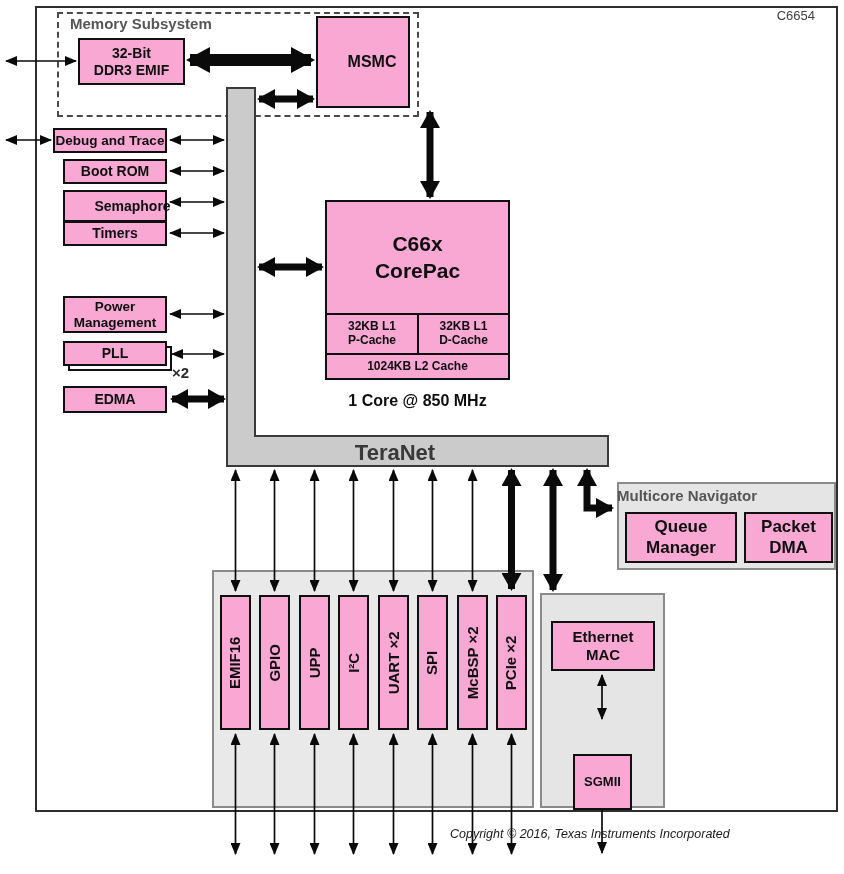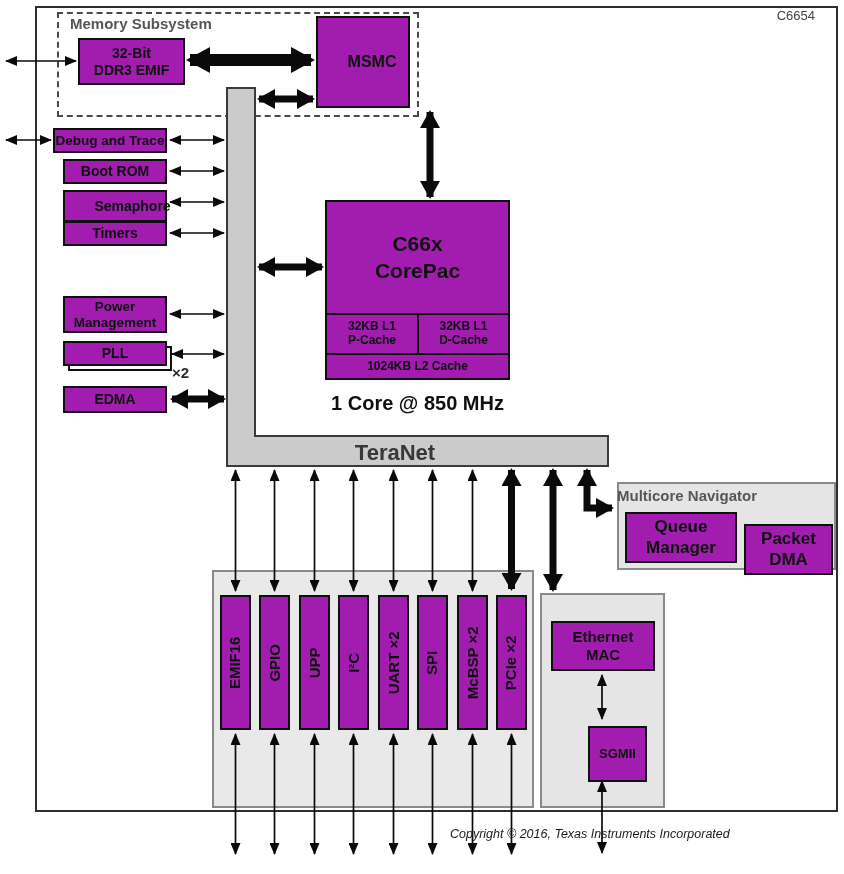--- a/index.html
+++ b/index.html
@@ -1,19 +1,19 @@
 <!DOCTYPE html>
 <html><head>
 <meta charset="utf-8">
 <style>
   html,body{margin:0;padding:0;background:#fff;}
   .stage{position:relative;width:844px;height:874px;background:#ffffff;
          font-family:"Liberation Sans",sans-serif;overflow:hidden;}
   .abs{position:absolute;}
-  .wbox{position:absolute;box-sizing:border-box;background:#a21caf;border:2px solid #0f0f0f;
+  .wbox{position:absolute;box-sizing:border-box;background:#f9a8d4;border:2px solid #0f0f0f;
         display:flex;align-items:center;justify-content:center;text-align:center;
         font-weight:bold;color:#0f0f0f;white-space:pre-line;line-height:1.18;}
   .gcontainer{position:absolute;box-sizing:border-box;border:2px solid #8a8a8a;background:#e9e9e9;}
   .gray-title{position:absolute;text-align:left;font-weight:bold;color:#565656;}
   .plain{position:absolute;color:#3c3c3c;}
   .vlabel span{display:block;transform:rotate(-90deg);white-space:nowrap;}
   .cp-cell{position:absolute;box-sizing:border-box;display:flex;align-items:center;justify-content:center;
            text-align:center;font-weight:bold;color:#0f0f0f;white-space:pre-line;
            font-size:12px;line-height:1.15;}
 </style>
@@ -115,38 +115,38 @@
 
   <div class="wbox" style="left:325px;top:200px;width:185px;height:180px;">
     <div class="cp-cell" style="left:0;top:0;width:181px;height:111px;font-size:21px;line-height:1.25;">C66x
 CorePac</div>
     <div class="cp-cell" style="left:0;top:111px;width:92px;height:40px;border-top:2px solid #0f0f0f;border-right:2px solid #0f0f0f;">32KB L1
 P-Cache</div>
     <div class="cp-cell" style="left:92px;top:111px;width:89px;height:40px;border-top:2px solid #0f0f0f;">32KB L1
 D-Cache</div>
     <div class="cp-cell" style="left:0;top:151px;width:181px;height:25px;border-top:2px solid #0f0f0f;">1024KB L2 Cache</div>
   </div>
-  <div class="plain" style="left:325px;top:392px;width:185px;text-align:center;font-size:20px;font-weight:bold;color:#0f0f0f;">1 Core @ 850 MHz</div>
+  <div class="plain" style="left:325px;top:392px;width:185px;text-align:center;font-size:16px;font-weight:bold;color:#0f0f0f;">1 Core @ 850 MHz</div>
 
   <div class="plain" style="left:250px;top:440px;width:290px;text-align:center;font-size:22px;font-weight:bold;color:#383838;">TeraNet</div>
 
   <div class="gray-title" style="left:617px;top:487px;width:219px;font-size:15px;">Multicore Navigator</div>
   <div class="wbox" style="left:625px;top:512px;width:112px;height:51px;font-size:17px;">Queue
 Manager</div>
-  <div class="wbox" style="left:744px;top:512px;width:89px;height:51px;font-size:17px;margin-top:12px;">Packet
+  <div class="wbox" style="left:744px;top:512px;width:89px;height:51px;font-size:17px;">Packet
 DMA</div>
 
   <div class="wbox vlabel" style="left:220px;top:595px;width:31px;height:135px;font-size:15px;"><span>EMIF16</span></div>
   <div class="wbox vlabel" style="left:259px;top:595px;width:31px;height:135px;font-size:15px;"><span>GPIO</span></div>
   <div class="wbox vlabel" style="left:299px;top:595px;width:31px;height:135px;font-size:15px;"><span>UPP</span></div>
   <div class="wbox vlabel" style="left:338px;top:595px;width:31px;height:135px;font-size:15px;"><span>I²C</span></div>
   <div class="wbox vlabel" style="left:378px;top:595px;width:31px;height:135px;font-size:15px;"><span>UART ×2</span></div>
   <div class="wbox vlabel" style="left:417px;top:595px;width:31px;height:135px;font-size:15px;"><span>SPI</span></div>
   <div class="wbox vlabel" style="left:457px;top:595px;width:31px;height:135px;font-size:15px;"><span>McBSP ×2</span></div>
   <div class="wbox vlabel" style="left:496px;top:595px;width:31px;height:135px;font-size:15px;"><span>PCIe ×2</span></div>
 
   <div class="wbox" style="left:551px;top:621px;width:104px;height:50px;font-size:15px;">Ethernet
 MAC</div>
-  <div class="wbox" style="left:573px;top:726px;width:59px;height:56px;font-size:13px;margin-left:15px;">SGMII</div>
+  <div class="wbox" style="left:573px;top:754px;width:59px;height:56px;font-size:13px;">SGMII</div>
 
   <div class="plain" style="left:450px;top:827px;width:388px;text-align:left;font-size:12.5px;color:#1a1a1a;font-style:italic;">Copyright © 2016, Texas Instruments Incorporated</div>
 
 </div>
 
 </body></html>

